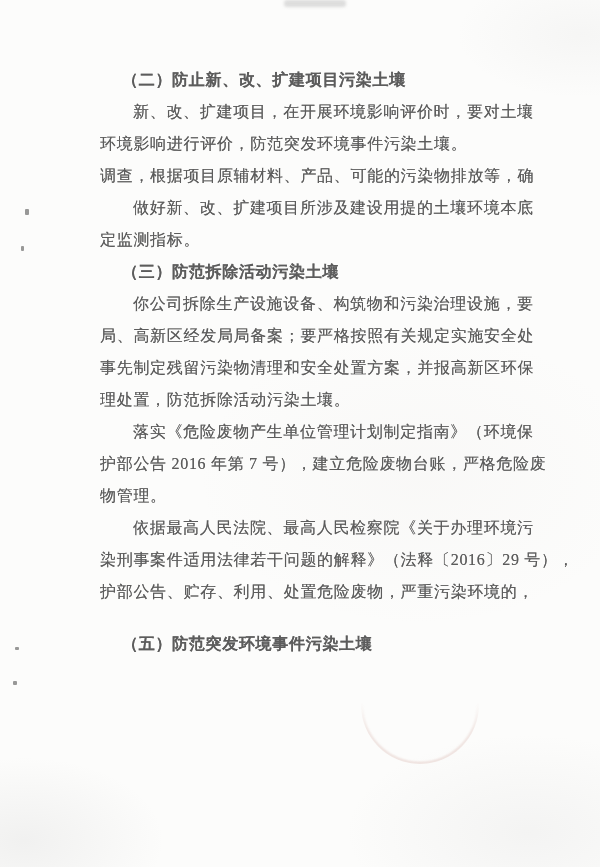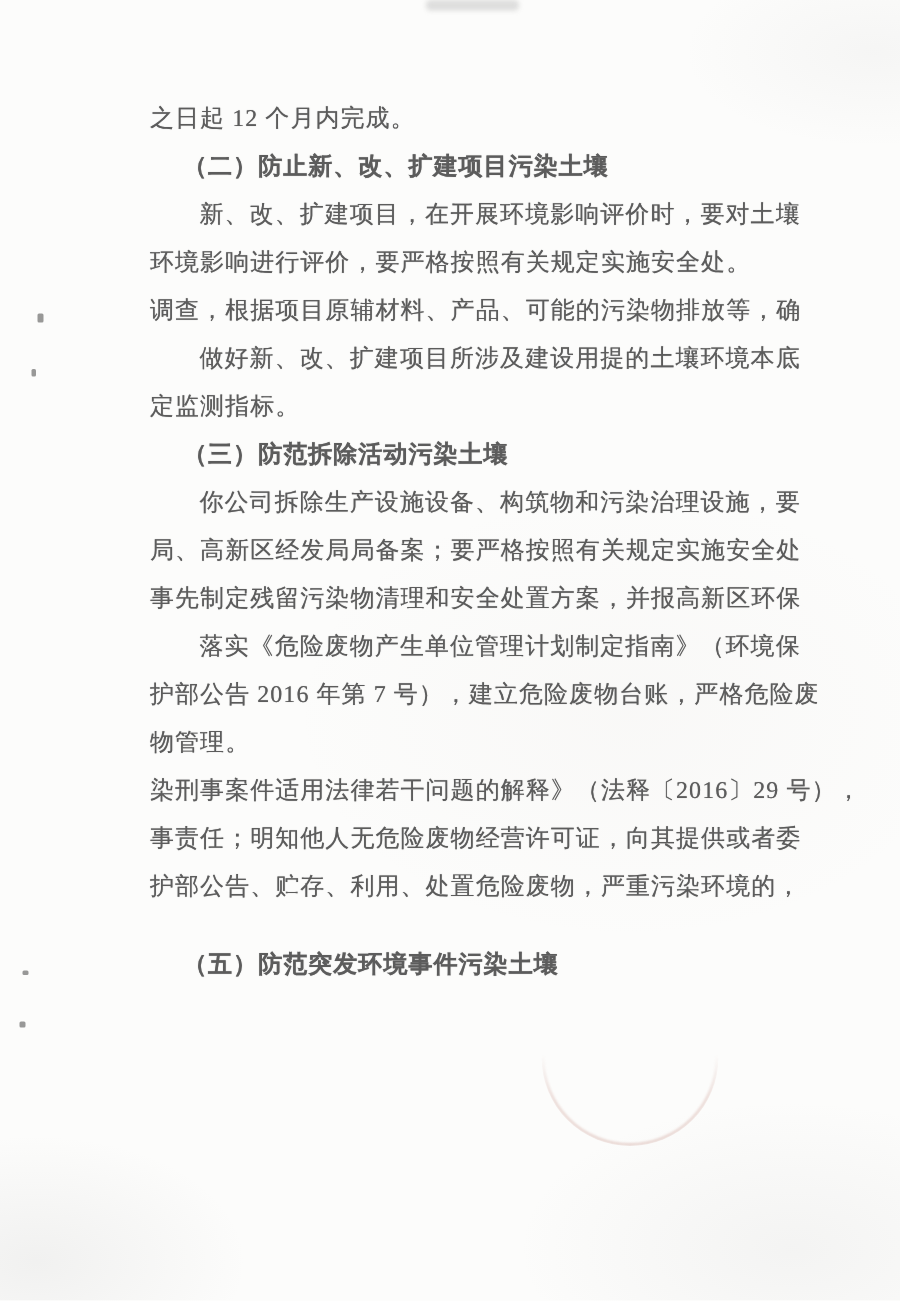--- a/index.html
+++ b/index.html
@@ -65,33 +65,33 @@
 <div class="page">
 
   <div class="smudge"></div>
   <div class="speck s1"></div>
   <div class="speck s2"></div>
   <div class="speck s3"></div>
   <div class="speck s4"></div>
   <div class="seal"></div>
 
   <div class="doc-body">
-    <div class="line">之日起 12 个月内完成。</div>
     <div class="line head">（二）防止新、改、扩建项目污染土壤</div>
     <div class="line para">新、改、扩建项目，在开展环境影响评价时，要对土壤</div>
-    <div class="line">环境影响进行评价，要严格按照有关规定实施安全处。</div>
+    <div class="line">环境影响进行评价，防范突发环境事件污染土壤。</div>
     <div class="line">调查，根据项目原辅材料、产品、可能的污染物排放等，确</div>
     <div class="line para">做好新、改、扩建项目所涉及建设用提的土壤环境本底</div>
     <div class="line">定监测指标。</div>
     <div class="line head">（三）防范拆除活动污染土壤</div>
     <div class="line para">你公司拆除生产设施设备、构筑物和污染治理设施，要</div>
     <div class="line">局、高新区经发局局备案；要严格按照有关规定实施安全处</div>
     <div class="line">事先制定残留污染物清理和安全处置方案，并报高新区环保</div>
+    <div class="line">理处置，防范拆除活动污染土壤。</div>
     <div class="line para">落实《危险废物产生单位管理计划制定指南》（环境保</div>
     <div class="line">护部公告 2016 年第 7 号），建立危险废物台账，严格危险废</div>
     <div class="line">物管理。</div>
+    <div class="line para">依据最高人民法院、最高人民检察院《关于办理环境污</div>
     <div class="line">染刑事案件适用法律若干问题的解释》（法释〔2016〕29 号），</div>
-    <div class="line">事责任；明知他人无危险废物经营许可证，向其提供或者委</div>
     <div class="line">护部公告、贮存、利用、处置危险废物，严重污染环境的，</div>
     <div class="line head gap-before">（五）防范突发环境事件污染土壤</div>
   </div>
 
 </div>
 
 </body></html>

